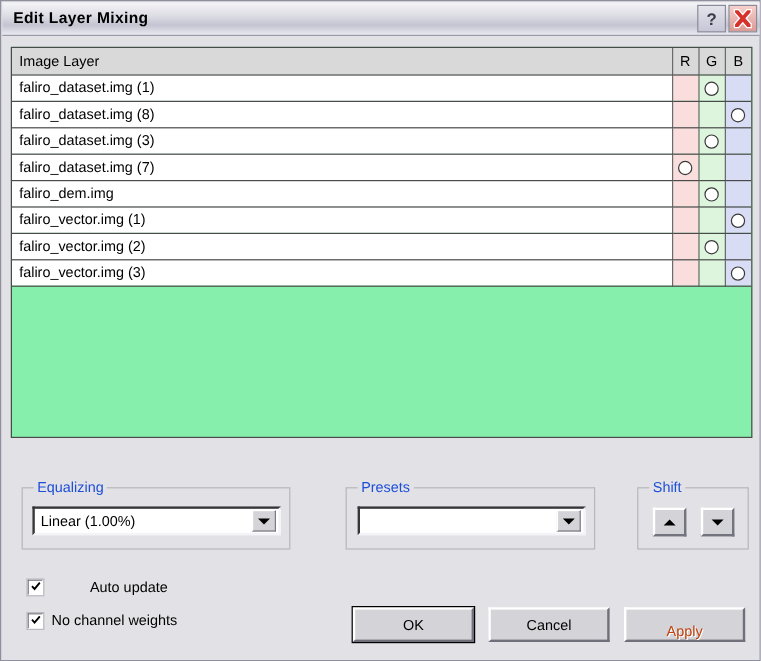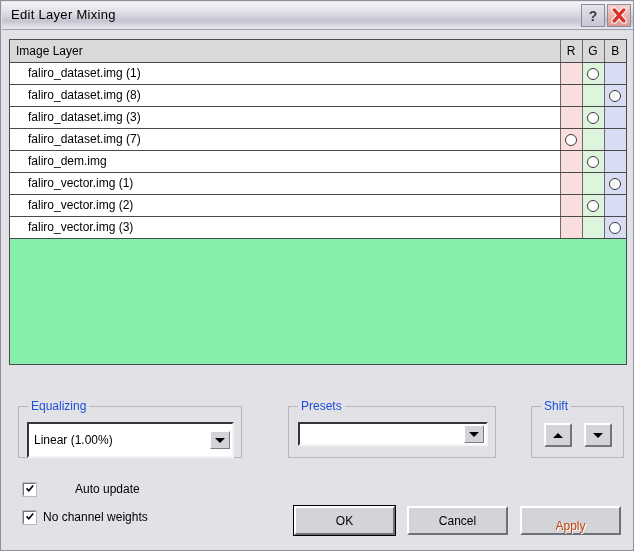--- a/index.html
+++ b/index.html
@@ -31,21 +31,21 @@
     height: 28px;
     background: linear-gradient(to bottom, #f5f5f8 0%, #dadae2 45%, #c4c4d2 70%, #e9e9f0 100%);
     border-bottom: 1px solid #9a9aa8;
     box-sizing: border-box;
   }
   .title-text {
     position: absolute;
     left: 9px;
     top: 5px;
     font-size: 13px;
-    font-weight: normal;
+    font-weight: bold;
     letter-spacing: 0.3px;
     color: #000;
     white-space: nowrap;
   }
   .title-buttons {
     position: absolute;
     right: 3px;
     top: 2px;
     display: flex;
     gap: 2px;
@@ -100,21 +100,21 @@
   }
   table.layers th {
     background: #d9d9d9;
     text-align: left;
     color: #000;
   }
   table.layers th.name-col { padding-left: 6px; }
   table.layers th.ch { text-align: center; }
   table.layers td.name-col {
     background: #ffffff;
-    padding-left: 18px;
+    padding-left: 6px;
     white-space: nowrap;
   }
   table.layers td.ch {
     text-align: center;
     vertical-align: middle;
   }
   td.ch.r { background: #fadede; }
   td.ch.g { background: #ddf5dd; }
   td.ch.b { background: #d8dcf5; }
   table.layers td.ch:last-child,
@@ -159,21 +159,21 @@
     background: #ffffff;
     border: 2px inset #c0c0c8;
     border-top-color: #84848e;
     border-left-color: #84848e;
     border-right-color: #f4f4f8;
     border-bottom-color: #f4f4f8;
     display: flex;
     align-items: center;
     cursor: default;
   }
-  #combo-equalizing { left: 8px; top: 15px; width: 207px; height: 36px; }
+  #combo-equalizing { left: 8px; top: 15px; width: 207px; height: 24px; }
   #combo-presets    { left: 9px; top: 15px; width: 190px; height: 24px; }
   .combo .combo-text {
     flex: 1;
     padding-left: 5px;
     font-size: 12px;
     white-space: nowrap;
     overflow: hidden;
   }
   .combo .combo-arrow {
     width: 20px;

